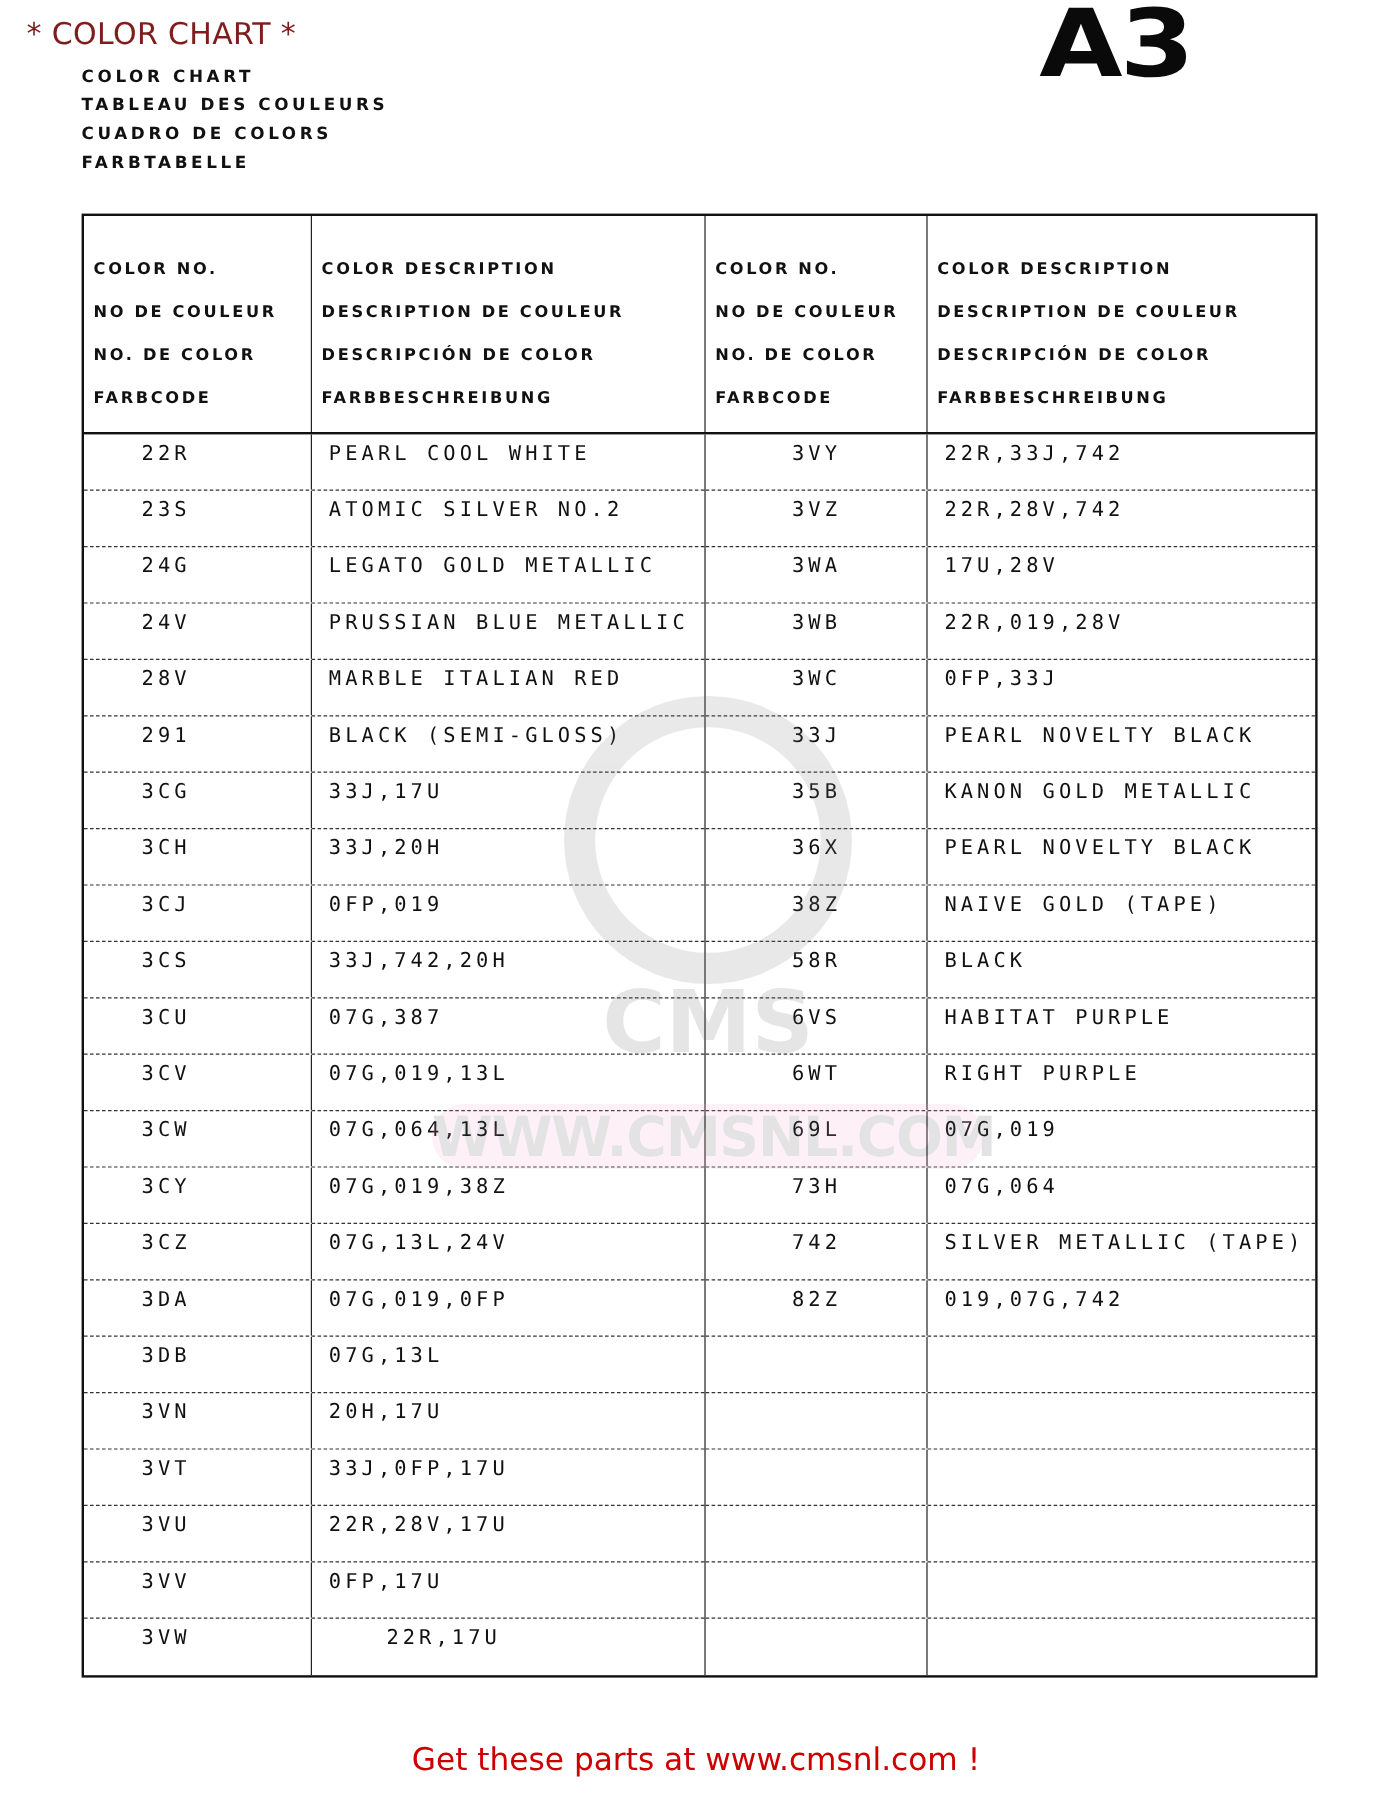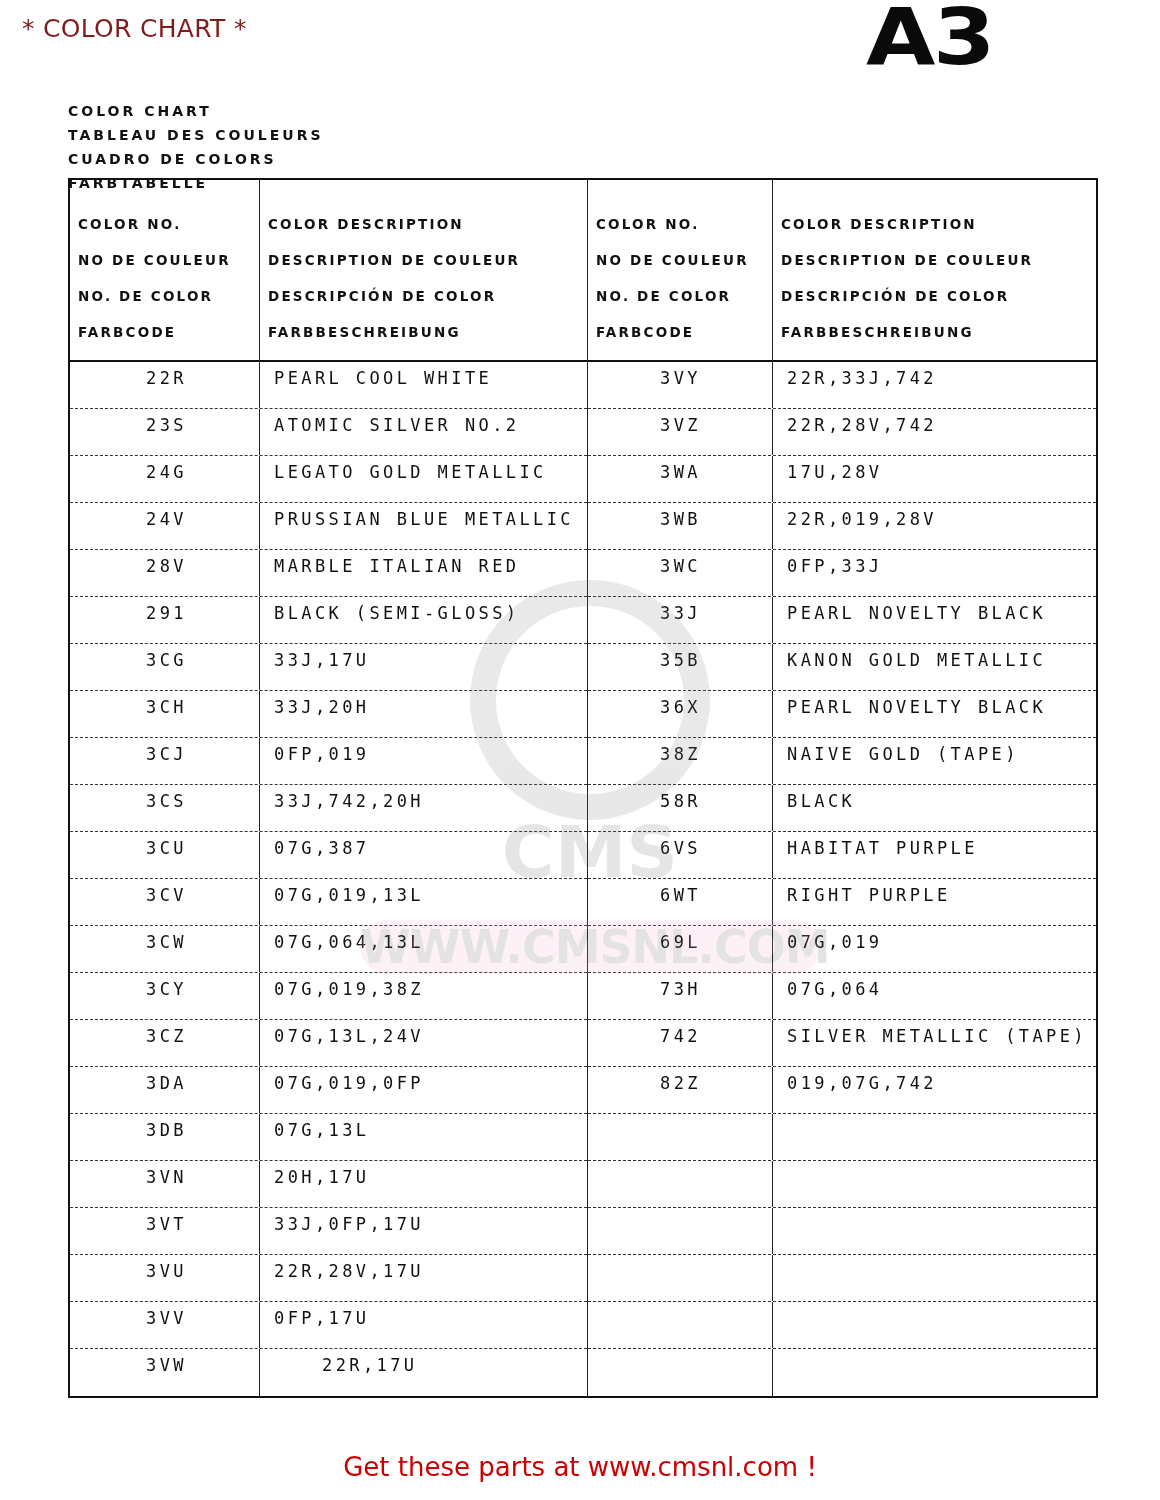--- a/index.html
+++ b/index.html
@@ -27,21 +27,20 @@
     .title-block {
       position: absolute;
       left: 68px;
       top: 52px;
       font-family: "DejaVu Sans", sans-serif;
       font-weight: bold;
       font-size: 14px;
       letter-spacing: 3px;
       line-height: 24px;
       color: #111;
-      margin-top: 47px;
     }
     .title-block div { white-space: nowrap; }
     .section-code {
       position: absolute;
       left: 866px;
       top: -8px;
       font-family: "DejaVu Sans", sans-serif;
       font-weight: 900;
       font-size: 78px;
       letter-spacing: -2px;
@@ -142,21 +141,21 @@
     .row:last-child { border-bottom: none; gap: 48px; }
     .cell {
       font-family: "DejaVu Sans Mono", monospace;
       font-size: 17px;
       letter-spacing: 3.4px;
       padding-top: 6px;
       line-height: 20px;
       color: #111;
     }
     .cell.code {
-      padding-left: 76px;
+      padding-left: 48px;
       border-right: 1.5px solid #222;
     }
     .half.right .cell.code { padding-left: 72px; }
     .cell.desc {
       padding-left: 14px;
       padding-right: 6px;
       word-break: break-all;
     }
     .footer-link {
       position: absolute;

